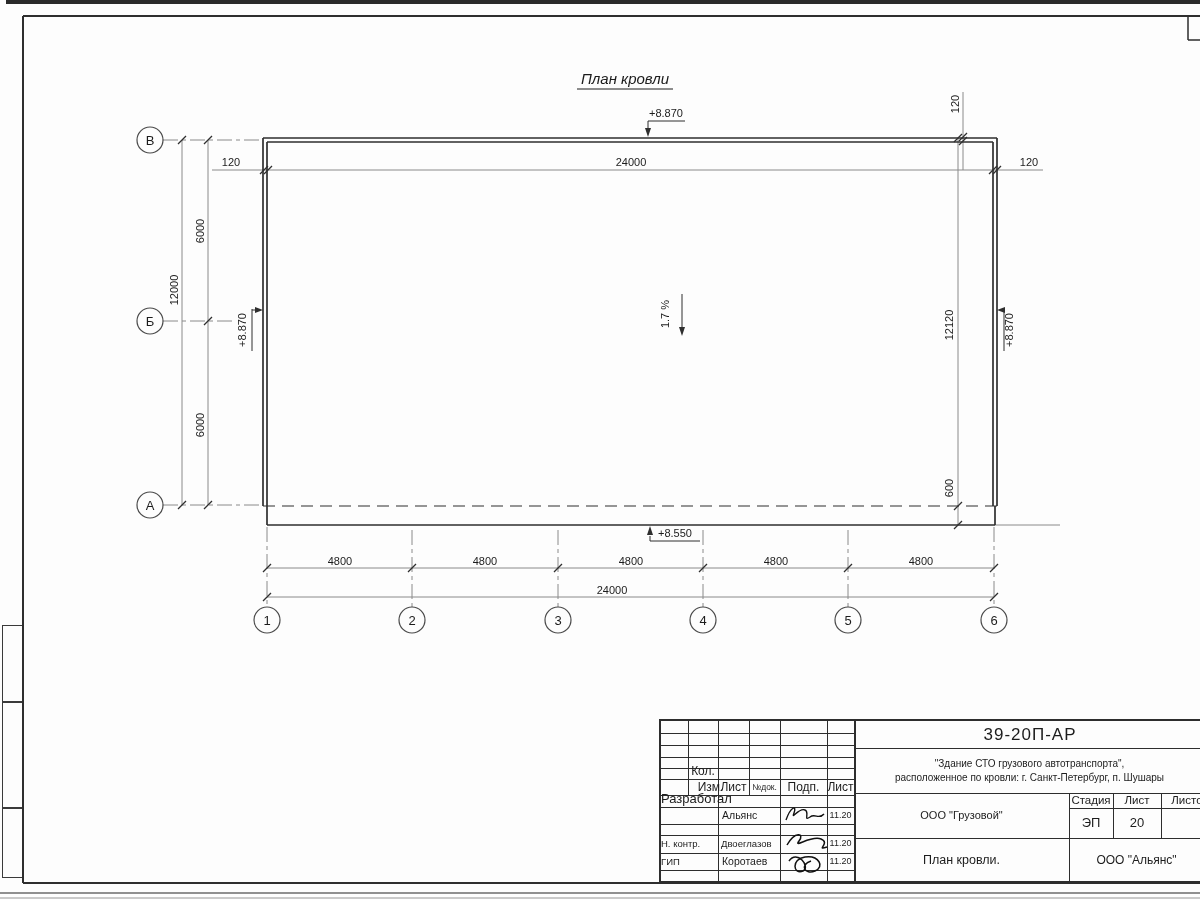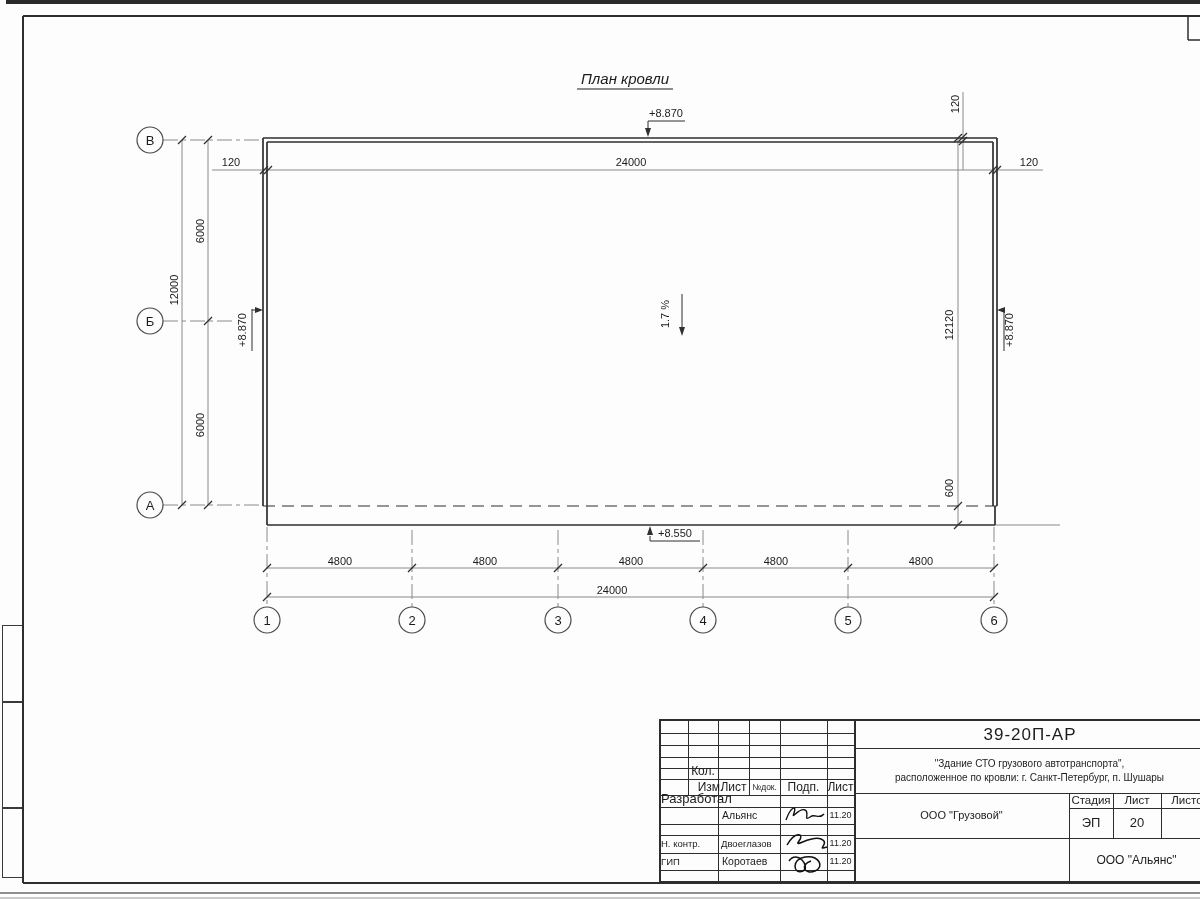--- a/index.html
+++ b/index.html
@@ -215,16 +215,17 @@
     </div>
 
     <div class="cell" style="left:195px;top:74px;width:215px;height:45px;font-size:11px;">ООО "Грузовой"</div>
 
     <div class="cell" style="left:410px;top:74px;width:44px;height:15px;font-size:11.5px;">Стадия</div>
     <div class="cell" style="left:454px;top:74px;width:48px;height:15px;font-size:11.5px;">Лист</div>
     <div class="cell" style="left:502px;top:74px;width:58px;height:15px;font-size:11.5px;">Листов</div>
     <div class="cell" style="left:410px;top:89px;width:44px;height:30px;font-size:13px;">ЭП</div>
     <div class="cell" style="left:454px;top:89px;width:48px;height:30px;font-size:13px;">20</div>
 
+    <div class="cell" style="left:195px;top:119px;width:215px;height:45px;font-size:12.5px;">План кровли.</div>
     <div class="cell" style="left:410px;top:119px;width:135px;height:45px;font-size:12px;">ООО "Альянс"</div>
   </div>
 
 </div>
 
 </body></html>

